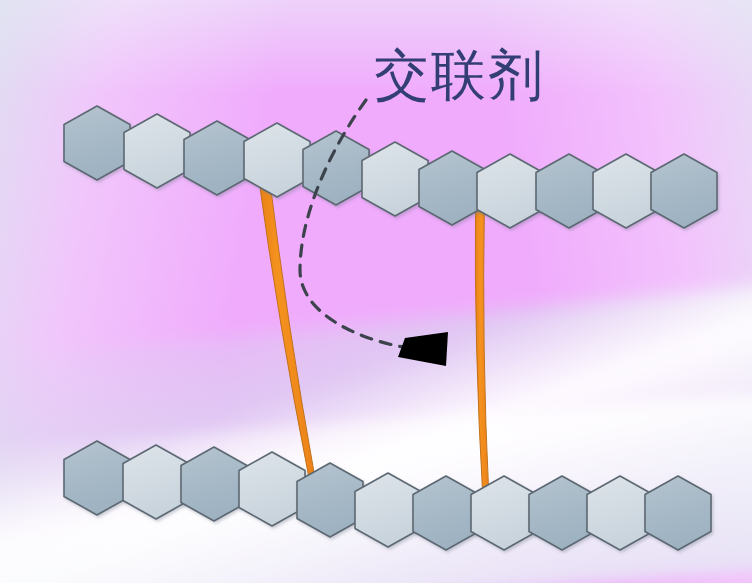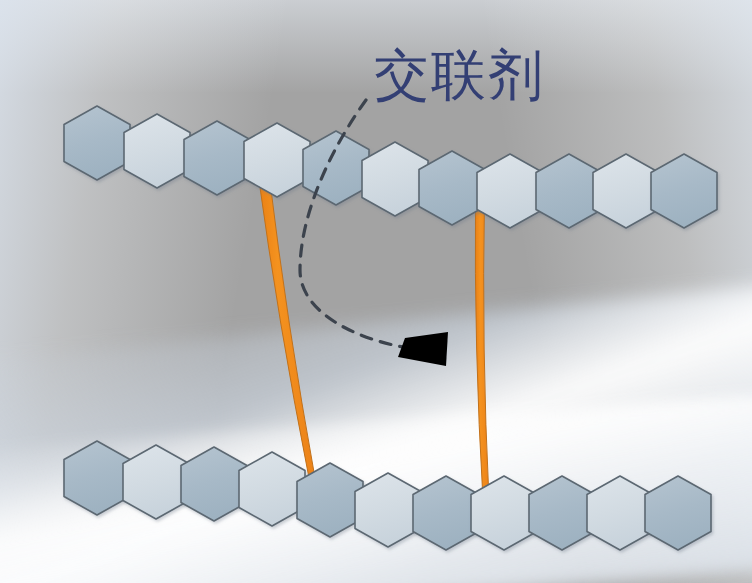--- a/index.html
+++ b/index.html
@@ -8,21 +8,21 @@
     background: #ffffff;
   }
   body {
     font-family: "Liberation Sans", sans-serif;
   }
   #stage {
     position: relative;
     width: 752px;
     height: 583px;
     overflow: hidden;
-    background: #a3a3a3;
+    background: #f0abfc;
   }
   
   .bg-tint {
     position: absolute;
     inset: 0;
     background:
       linear-gradient(100deg,
         rgba(222,230,240,0.85) 0%,
         rgba(243,247,251,0.35) 14%,
         rgba(255,255,255,0) 34%),

